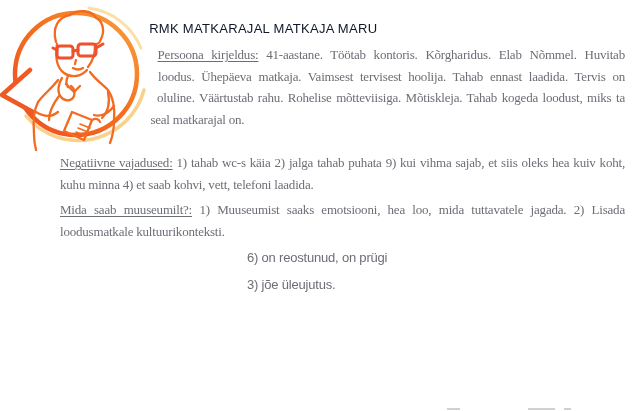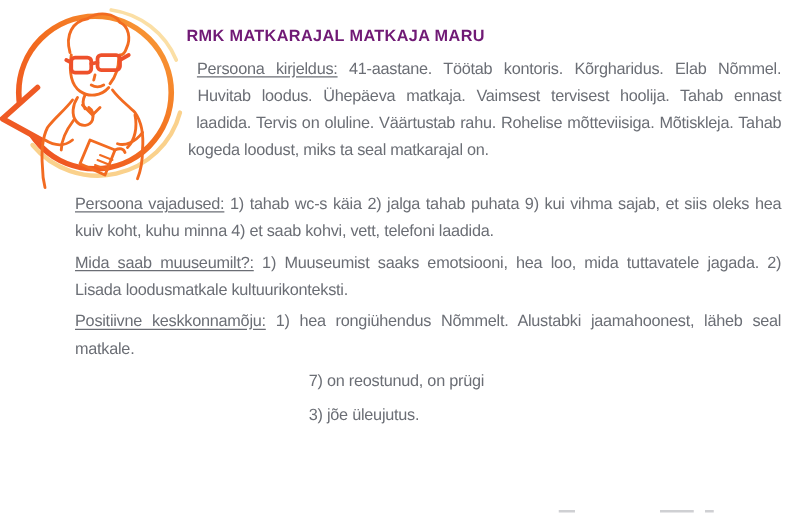--- a/index.html
+++ b/index.html
@@ -16,31 +16,32 @@
     color:#6b6e75;
   }
   .avatar {
     float:left;
     width:160px; height:152px;
     shape-outside: circle(82px at 76px 74px);
   }
   .avatar svg { display:block; }
   h1.title {
     font-size:13px;
-    font-weight:bold;
-    color:#701a75;
+    font-weight:normal;
+    color:#0f172a;
     letter-spacing:0.3px;
     line-height:17px;
     margin:20px 0 7px 0;
   }
   p { margin:0; }
   .name { margin:0 0 3px 0; }
   .para {
     text-align:justify;
     letter-spacing:-0.2px;
+    font-family:Liberation Serif, serif;
   }
   .label { text-decoration:underline; text-underline-offset:2px; }
   .sections { clear:left; }
   .sec { margin:0 0 4px 60px; }
   .sub { margin:5px 0 0 247px; text-align:left; letter-spacing:-0.2px; }
   .remnant { position:absolute; bottom:1px; height:2px; background:#cfd0d3; }
   .remnant.r1 { left:447px; width:13px; }
   .remnant.r2 { left:528px; width:27px; }
   .remnant.r3 { left:564px; width:7px; }
 </style>
@@ -112,31 +113,27 @@
   <div class="header">
     <h1 class="title">RMK MATKARAJAL MATKAJA MARU</h1>
     <p class="para">
       <span class="label">Persoona kirjeldus:</span>
       <span>41-aastane. Töötab kontoris. Kõrgharidus. Elab Nõmmel. Huvitab loodus. Ühepäeva matkaja. Vaimsest tervisest hoolija. Tahab ennast laadida. Tervis on oluline. Väärtustab rahu. Rohelise mõtteviisiga. Mõtiskleja. Tahab kogeda loodust, miks ta seal matkarajal on.</span>
     </p>
   </div>
 
   <div class="sections">
     <p class="para sec">
-      <span class="label">Persoona vajadused:</span>
+      <span class="label">Negatiivne vajadused:</span>
       <span>1) tahab wc-s käia 2) jalga tahab puhata 9) kui vihma sajab, et siis oleks hea kuiv koht, kuhu minna 4) et saab kohvi, vett, telefoni laadida.</span>
     </p>
     <p class="para sec">
       <span class="label">Mida saab muuseumilt?:</span>
       <span>1) Muuseumist saaks emotsiooni, hea loo, mida tuttavatele jagada. 2) Lisada loodusmatkale kultuurikonteksti.</span>
     </p>
-    <p class="para sec">
-      <span class="label">Positiivne keskkonnamõju:</span>
-      <span>1) hea rongiühendus Nõmmelt. Alustabki jaamahoonest, läheb seal matkale.</span>
-    </p>
-    <p class="sub">7) on reostunud, on prügi</p>
+    <p class="sub">6) on reostunud, on prügi</p>
     <p class="sub">3) jõe üleujutus.</p>
   </div>
 
   <span class="remnant r1"></span>
   <span class="remnant r2"></span>
   <span class="remnant r3"></span>
 </div>
 
 </body></html>

